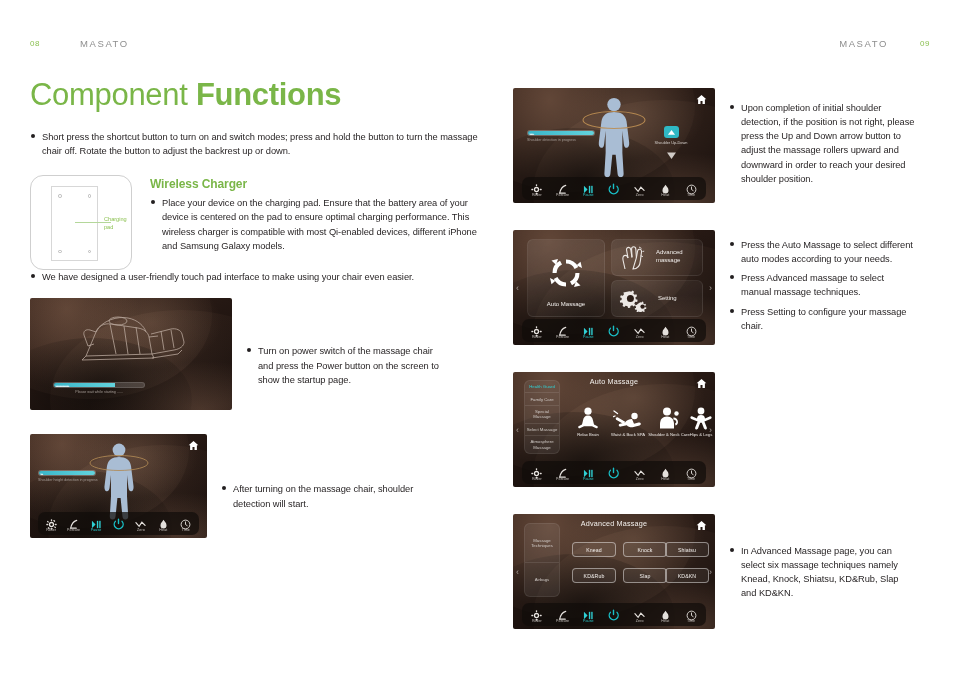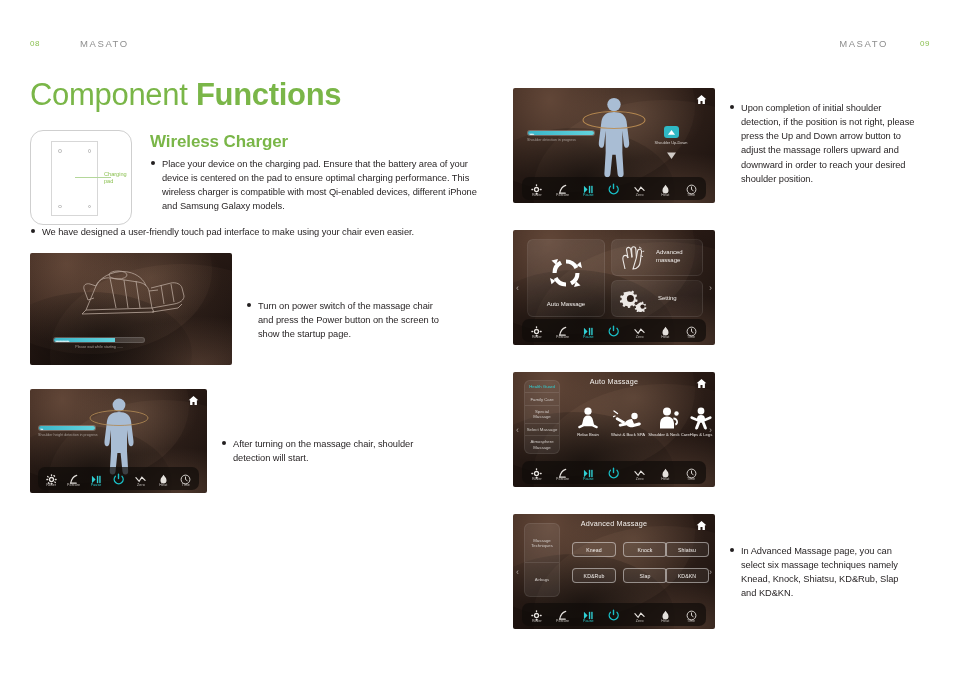--- a/index.html
+++ b/index.html
@@ -58,21 +58,21 @@
   .wc-hole {
     position:absolute; width:3.5px; height:3.5px; border-radius:50%;
     border:1px solid #b9b9b9;
   }
   .wc-lead { position:absolute; left:44px; top:46px; width:36px; height:1px; background:#b4d79a; }
   .wc-label {
     position:absolute; left:73px; top:40px; font-size:5.6px; color:#8cc152;
     line-height:1.3; width:30px;
   }
   .wc-text { flex:1 1 auto; padding-top:2px; }
-  h3.wc-title { font-size:17px; font-weight:700; color:#7ab648; margin-bottom:5px; letter-spacing:-.1px; }
+  h3.wc-title { font-size:12px; font-weight:700; color:#7ab648; margin-bottom:5px; letter-spacing:-.1px; }
 
   h2.keyfn { font-size:16px; font-weight:700; color:#7ab648; margin-top:22px; margin-bottom:7px; letter-spacing:-.2px; }
 
   
   .fig-row { display:flex; align-items:flex-start; margin-top:14px; }
   .fig-row .caption { padding-left:14px; padding-top:46px; width:215px; }
   .fig-row.small-cap .caption { padding-top:48px; }
 
   
   .col-right { position:absolute; left:513px; top:88px; width:420px; }
@@ -218,20 +218,23 @@
   <div class="hdr-bd-left">MASATO</div>
   <div class="hdr-bd-right">MASATO</div>
   <div class="hdr-pg-right">09</div>
 </div>
 
 <div class="col-left">
 
   <h1 class="title"><span>Component </span><b>Functions</b></h1>
 
 
+  <ul class="bullets">
+    <li>Short press the shortcut button to turn on and switch modes; press and hold the button to turn the massage chair off. Rotate the button to adjust the backrest up or down.</li>
+  </ul>
 
   <div class="wc-row">
     <div class="wc-diagram">
       <div class="wc-inner">
         <div class="wc-hole" style="left:6px;  top:7px;"></div>
         <div class="wc-hole" style="right:6px; top:7px;"></div>
         <div class="wc-hole" style="left:6px;  bottom:7px;"></div>
         <div class="wc-hole" style="right:6px; bottom:7px;"></div>
       </div>
       <div class="wc-lead"></div>
@@ -587,20 +590,27 @@
         </div>
         <div class="tb-item">
           <span class="ti"><svg viewBox="0 0 12 12" fill="none" stroke="#e4e0dc" stroke-width="1">
                 <circle cx="6" cy="6" r="4.8"></circle>
                 <path d="M6 3.2 V6 L7.8 7.2" stroke-linecap="round"></path>
               </svg></span>
           <span class="tl">Time</span>
         </div>
       </div>
     </div>
+    <div class="caption">
+      <ul class="bullets">
+        <li>Press the Auto Massage to select different auto modes according to your needs.</li>
+        <li>Press Advanced massage to select manual massage techniques.</li>
+        <li>Press Setting to configure your massage chair.</li>
+      </ul>
+    </div>
   </div>
 
   <div class="r-row r3">
     <div class="screen" style="width:202px;height:115px;border-radius:2px;">
       <div class="swoosh sw-a"></div>
       <div class="swoosh sw-b"></div>
       <div class="swoosh sw-dark"></div>
 
       <div class="screen-title">Auto Massage</div>
       <div class="home-ico">

